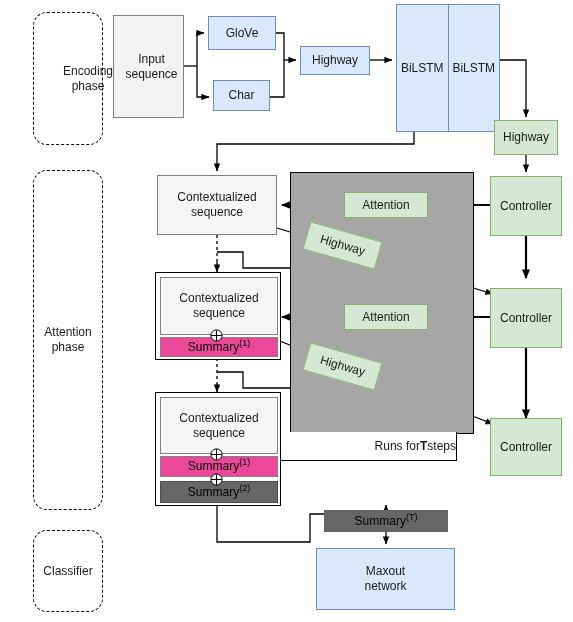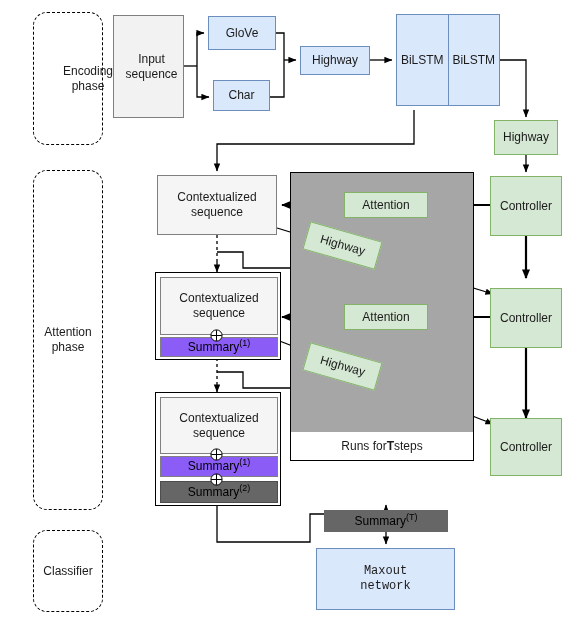--- a/index.html
+++ b/index.html
@@ -48,21 +48,21 @@
   
   .lgrey{
     background:#f2f2f2;
     border:1px solid #808080;
   }
   .ctx{
     background:#f5f5f5;
     border:1px solid #808080;
   }
   .sum1{
-    background:#8b5cf6;
+    background:#ec4899;
     border:1px solid #808080;
     color:#000;
   }
   .sum2{
     background:#666666;
     border:1px solid #4d4d4d;
     color:#000;
   }
   .sumT{
     background:#666666;
@@ -193,21 +193,21 @@
   <div class="node phase" style="left:33px;top:170px;width:70px;height:340px;">
     <span style="white-space:pre-line;">Attention
 phase</span>
   </div>
 
   <div class="node phase" style="left:33px;top:530px;width:70px;height:82px;justify-content:center;">
     <span style="white-space:pre-line;">Classifier</span>
   </div>
 
   <div class="runspanel" style="left:290px;top:172px;width:182px;height:260px;"></div>
-  <div class="runsfoot" style="left:290px;top:432px;width:182px;height:28px;">
+  <div class="runsfoot" style="left:273px;top:432px;width:182px;height:28px;justify-content:flex-end;">
     <span>Runs for </span>
       <b>T</b>
       <span> steps</span>
   </div>
 
   <div class="node lgrey" style="left:113px;top:15px;width:71px;height:103px;padding-left:6px;">
     <span style="white-space:pre-line;">Input
 sequence</span>
   </div>
 
@@ -216,21 +216,21 @@
   </div>
 
   <div class="node blue" style="left:213px;top:80px;width:57px;height:31px;">
     <span>Char</span>
   </div>
 
   <div class="node blue" style="left:300px;top:46px;width:70px;height:29px;">
     <span>Highway</span>
   </div>
 
-  <div class="bilstm-wrap" style="left:396px;top:14px;width:104px;height:92px;justify-content:space-between;">
+  <div class="bilstm-wrap" style="left:396px;top:4px;width:104px;height:128px;justify-content:space-between;">
     <div class="bilstm-half">
       <span>BiLSTM</span>
     </div>
     <div class="bilstm-half second">
       <span>BiLSTM</span>
     </div>
   </div>
 
   <div class="node green" style="left:494px;top:120px;width:64px;height:35px;">
     <span>Highway</span>
@@ -308,17 +308,17 @@
         <circle cx="6.5" cy="6.5" r="5.6" fill="#fff" stroke="#000" stroke-width="1"></circle>
         <path d="M6.5,1.2 L6.5,11.8 M1.2,6.5 L11.8,6.5" stroke="#000" stroke-width="1"></path>
       </svg>
   </div>
 
   <div class="node sumT" style="left:324px;top:510px;width:124px;height:22px;">
     <span><span>Summary</span><span class="sup">(T)</span></span>
   </div>
 
   <div class="node blue" style="left:316px;top:548px;width:139px;height:62px;">
-    <span style="white-space:pre-line;font-family:Liberation Mono, monospace;">Maxout
+    <span style="white-space:pre-line;">Maxout
 network</span>
   </div>
 
 </div>
 
 </body></html>

